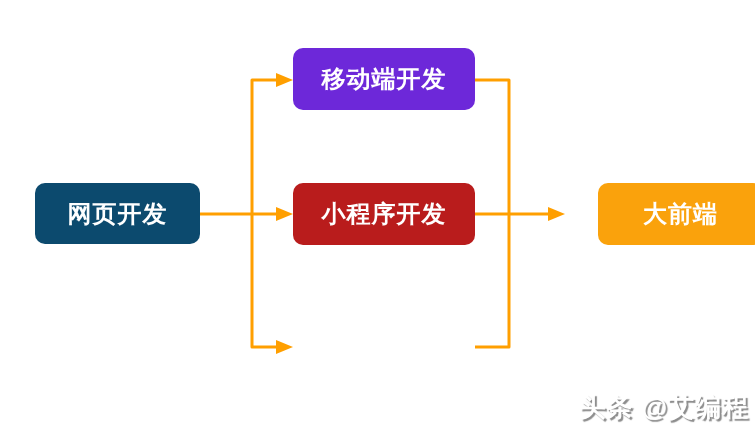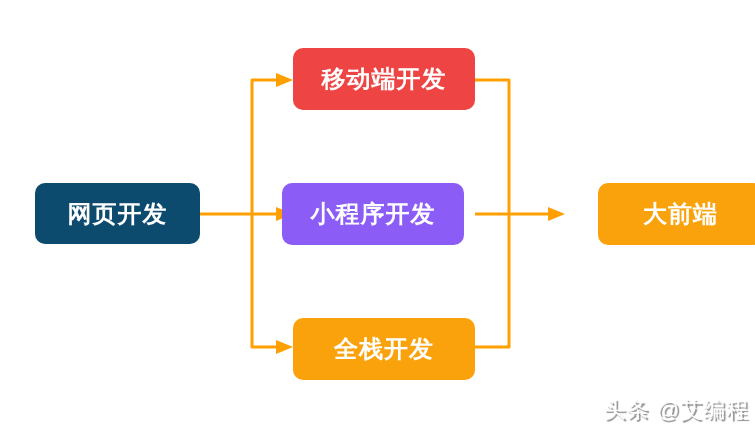--- a/index.html
+++ b/index.html
@@ -32,22 +32,22 @@
     font-size: 24px;
     font-weight: bold;
     letter-spacing: 1px;
     white-space: nowrap;
     user-select: none;
   }
   .watermark {
     position: absolute;
     right: 6px;
     bottom: 4px;
-    font-size: 22px;
-    font-weight: normal;
+    font-size: 26px;
+    font-weight: bold;
     letter-spacing: 1px;
     white-space: nowrap;
     user-select: none;
   }
 </style>
 </head>
 <body>
 
 <div class="canvas">
 
@@ -61,31 +61,28 @@
       <polyline points="475,80 509,80 509,214" fill="none" stroke="#FF9F00" stroke-width="3" stroke-linejoin="round"></polyline>
       <polyline points="475,214 550,214" fill="none" stroke="#FF9F00" stroke-width="3" stroke-linejoin="round"></polyline>
       <polygon points="565,214 548,207 548,221" fill="#FF9F00"></polygon>
       <polyline points="475,347 509,347 509,214" fill="none" stroke="#FF9F00" stroke-width="3" stroke-linejoin="round"></polyline>
     </svg>
 
   <div class="node" style="left: 35px; top: 183px; width: 165px; height: 61px; background: #0c4a6e; color: rgb(255, 255, 255);">
     <span class="node-label">网页开发</span>
   </div>
 
-  <div class="node" style="left: 293px; top: 48px; width: 182px; height: 62px; background: #ef4444; color: rgb(255, 255, 255);">
+  <div class="node" style="left: 293px; top: 48px; width: 182px; height: 62px; background: #6d28d9; color: rgb(255, 255, 255);">
     <span class="node-label">移动端开发</span>
   </div>
 
-  <div class="node" style="left: 282px; top: 183px; width: 182px; height: 62px; background: #8b5cf6; color: rgb(255, 255, 255);">
+  <div class="node" style="left: 293px; top: 183px; width: 182px; height: 62px; background: #b91c1c; color: rgb(255, 255, 255);">
     <span class="node-label">小程序开发</span>
   </div>
 
-  <div class="node" style="left: 293px; top: 318px; width: 182px; height: 62px; background: rgb(250, 162, 12); color: rgb(255, 255, 255);">
-    <span class="node-label">全栈开发</span>
-  </div>
 
   <div class="node" style="left: 565px; top: 183px; width: 165px; height: 62px; background: rgb(250, 162, 12); color: rgb(255, 255, 255); margin-left: 33px;">
     <span class="node-label">大前端</span>
   </div>
 
   <div class="watermark" style="color: rgb(255, 255, 255); text-shadow: rgb(140, 140, 140) 2px 2px 1px;">头条 @艾编程</div>
 
 </div>
 
 </body></html>

